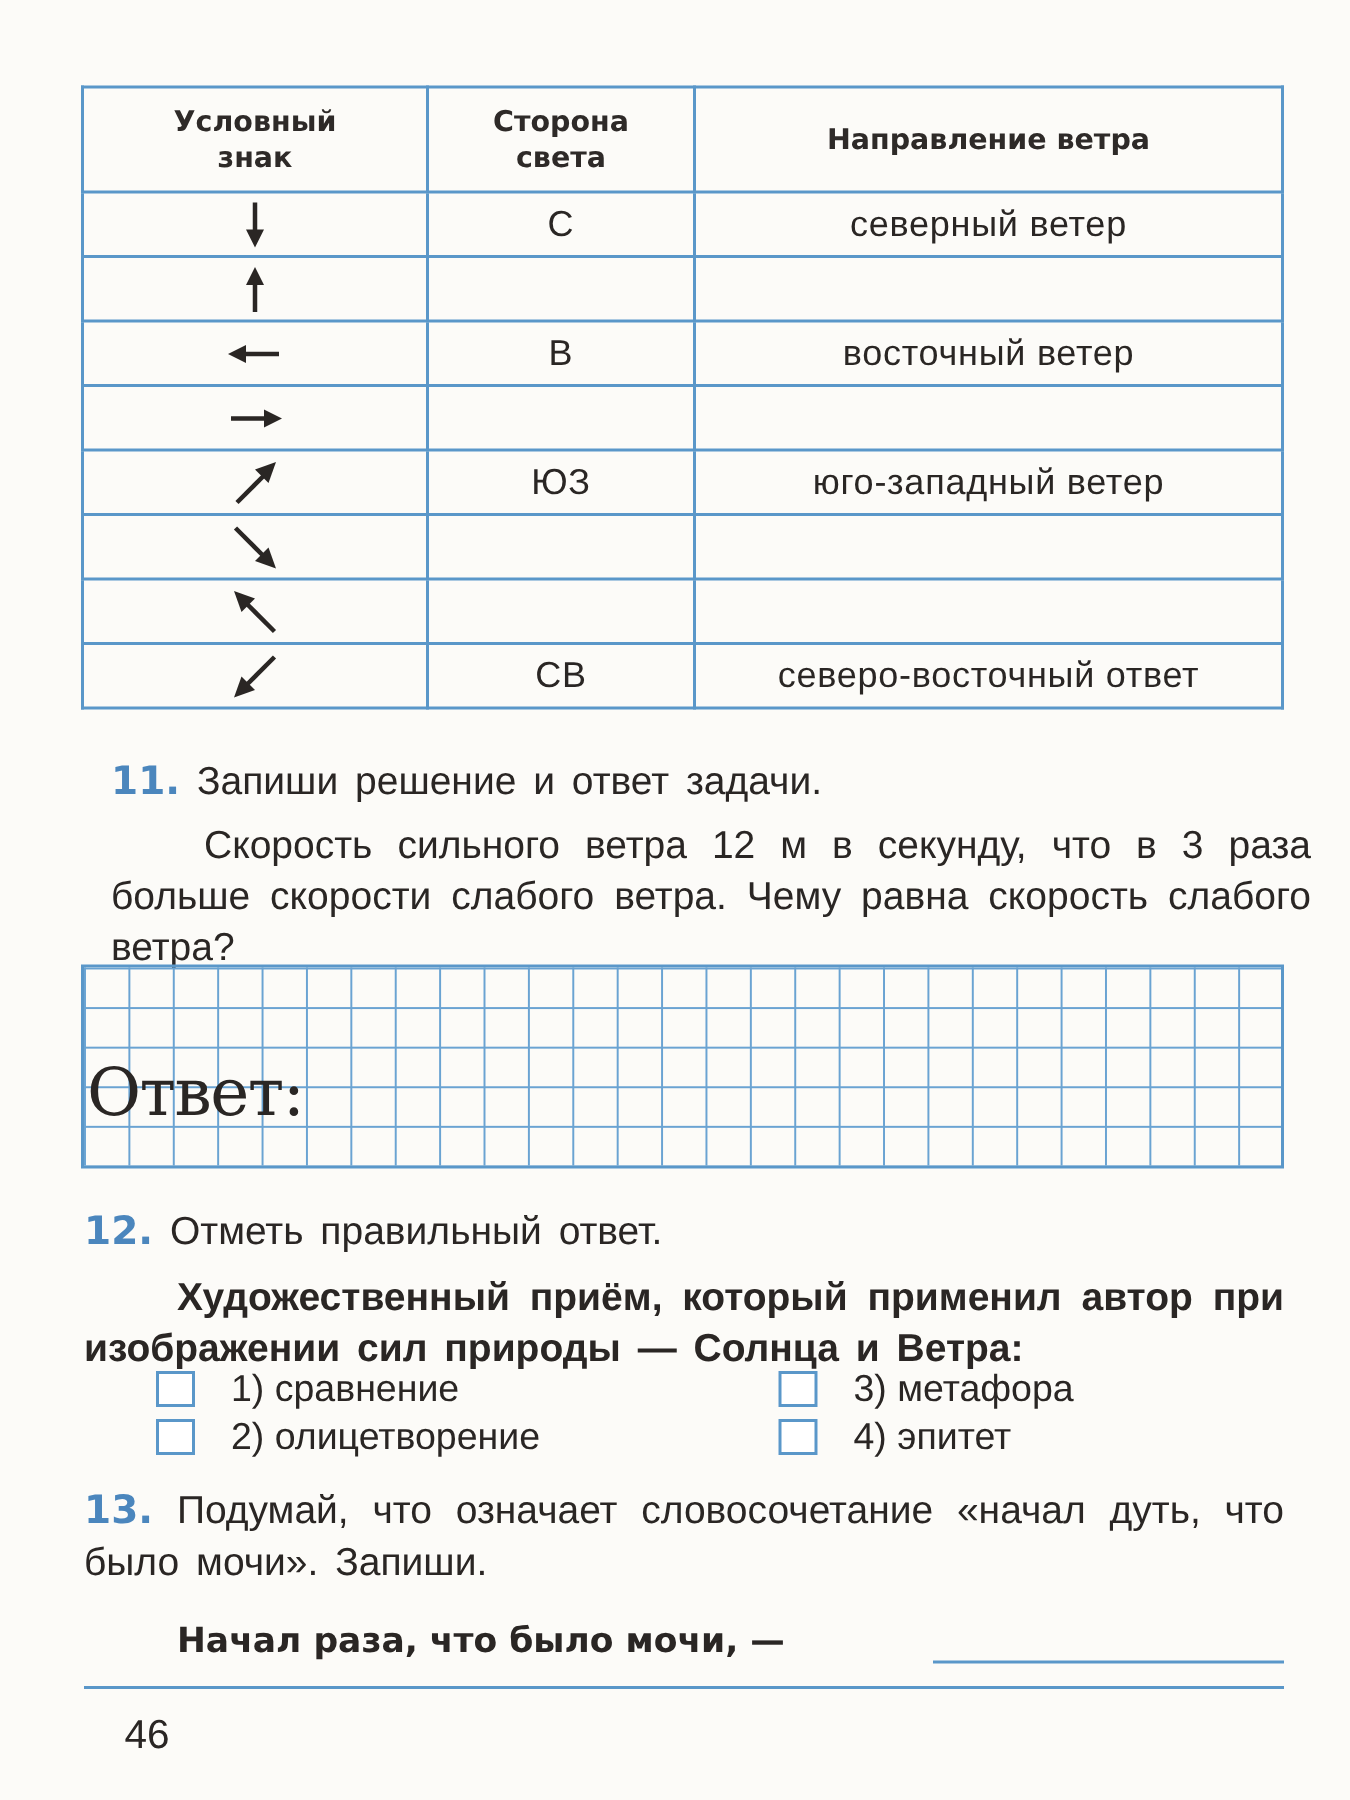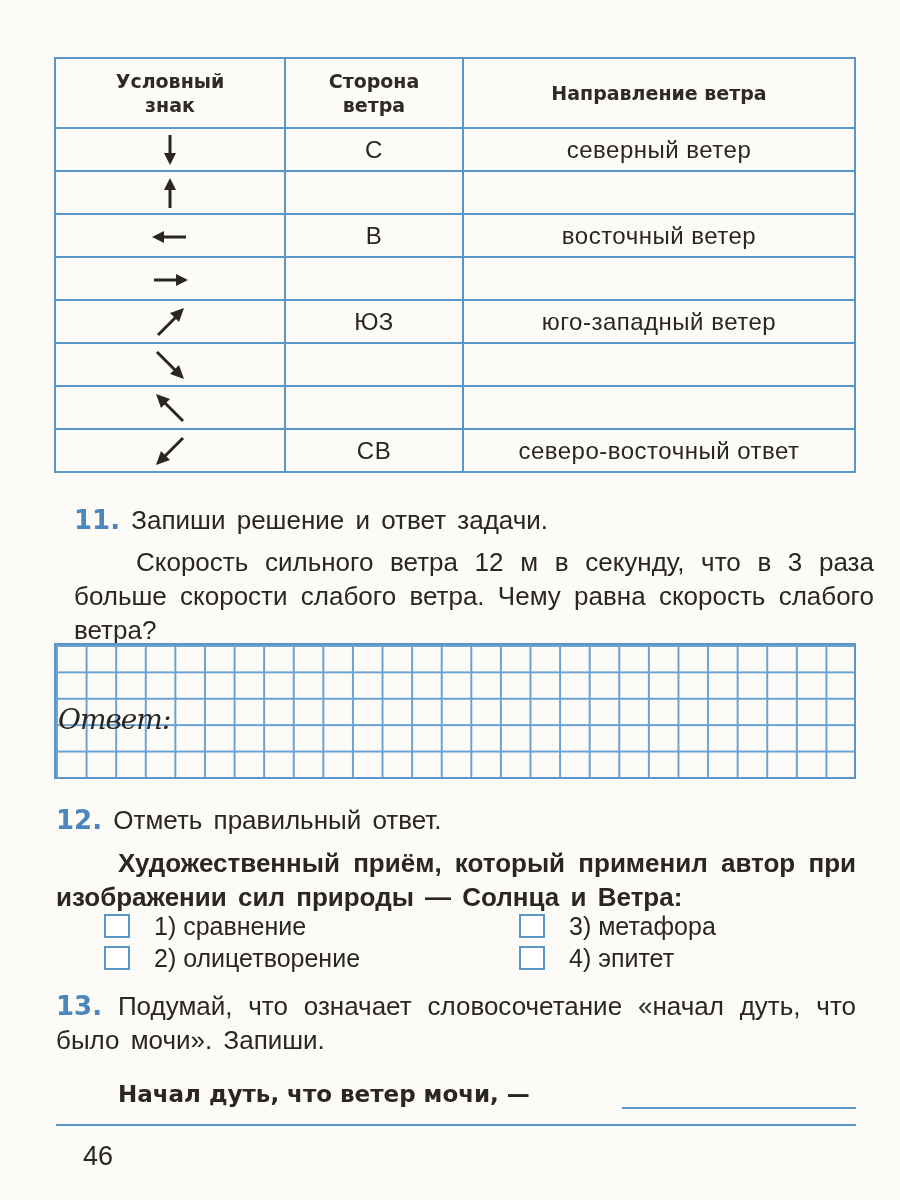--- a/index.html
+++ b/index.html
@@ -58,22 +58,22 @@
       border: 2px solid #5a97c9;
       box-sizing: border-box;
       background-image:
         linear-gradient(to right, #6aa3d2 1.5px, transparent 1.5px),
         linear-gradient(to bottom, #6aa3d2 1.5px, transparent 1.5px);
       background-size: 29.6px 100%, 100% 26.4px;
       background-position: 0 0, 0 0;
     }
     .answer-label {
       position: absolute; left: 58px; top: 690px;
-      font-family: "DejaVu Serif", serif; font-style: italic;
-      font-size: 28px; color: #2a2624; letter-spacing: -1px;
+      font-family: "DejaVu Serif", serif; 
+      font-size: 44px; color: #2a2624; letter-spacing: -1px;
     }
 
     .options {
       position: absolute; left: 56px; top: 898px; width: 800px;
       font-family: "Liberation Sans", sans-serif; font-size: 25px;
     }
     .option {
       position: absolute; display: flex; align-items: center; height: 30px; padding-left: 48px;
     }
     .checkbox {
@@ -102,21 +102,21 @@
         <col class="c3">
       </colgroup>
     <tbody>
         <tr>
       <th>
         <div>Условный</div>
         <div>знак</div>
       </th>
       <th>
         <div>Сторона</div>
-        <div>ветра</div>
+        <div>света</div>
       </th>
       <th>
         <div>Направление ветра</div>
       </th>
     </tr>
 
     <tr>
       <td>
         <svg class="arrow" width="30" height="34" viewBox="0 0 30 34">
               <line x1="15" y1="2" x2="15" y2="26" stroke="#2a2624" stroke-width="3"></line>
@@ -237,18 +237,18 @@
     </div>
   </div>
 
   <div class="task" style="top:976px;">
     <div style="text-align:justify; text-align-last:left;">
       <span class="task-num">13.</span>
       <span>Подумай, что означает словосочетание «начал дуть, что было мочи». Запиши.</span>
     </div>
   </div>
 
-  <div class="bold-line">Начал дуть, что ветер мочи, —</div>
+  <div class="bold-line">Начал раза, что было мочи, —</div>
   <div class="fill-line" style="left:622px; top:1094px; width:234px;"></div>
   <div class="fill-line" style="left:56px; top:1111px; width:800px;"></div>
 
   <div class="page-number">46</div>
 </div>
 
 </body></html>

